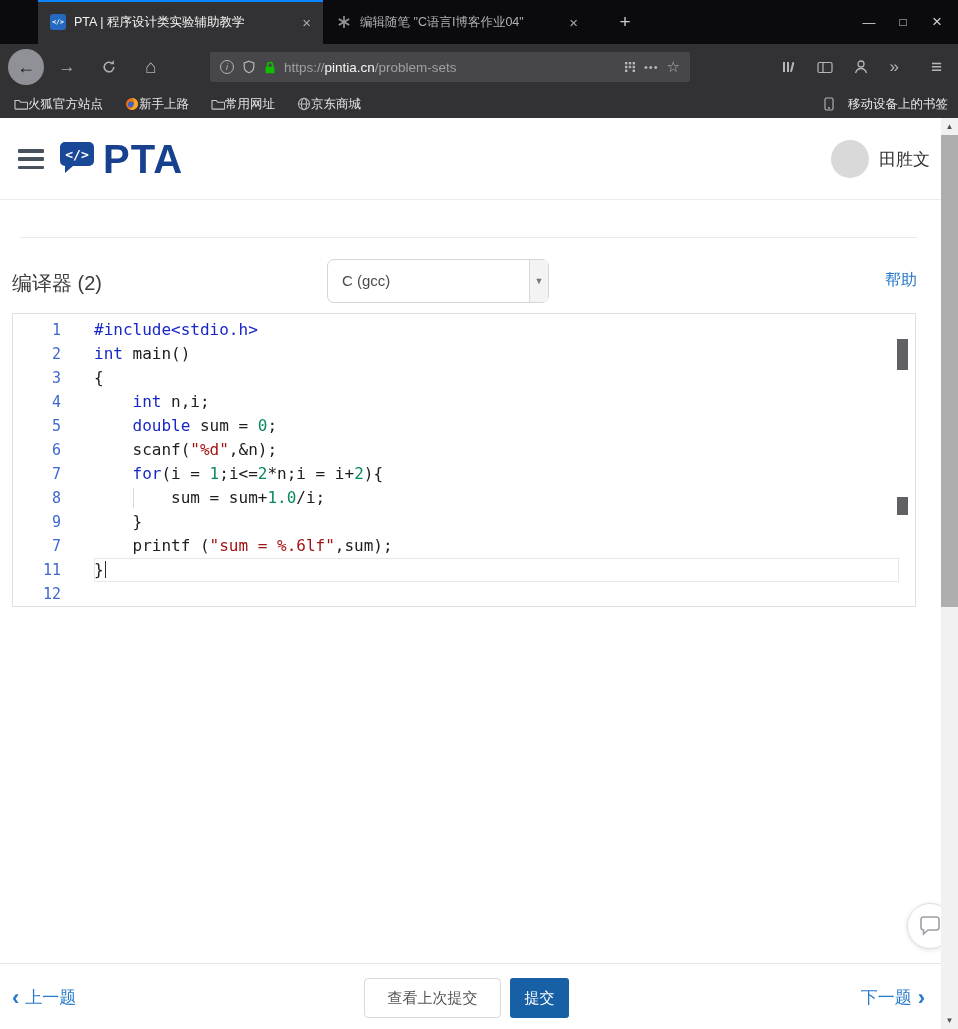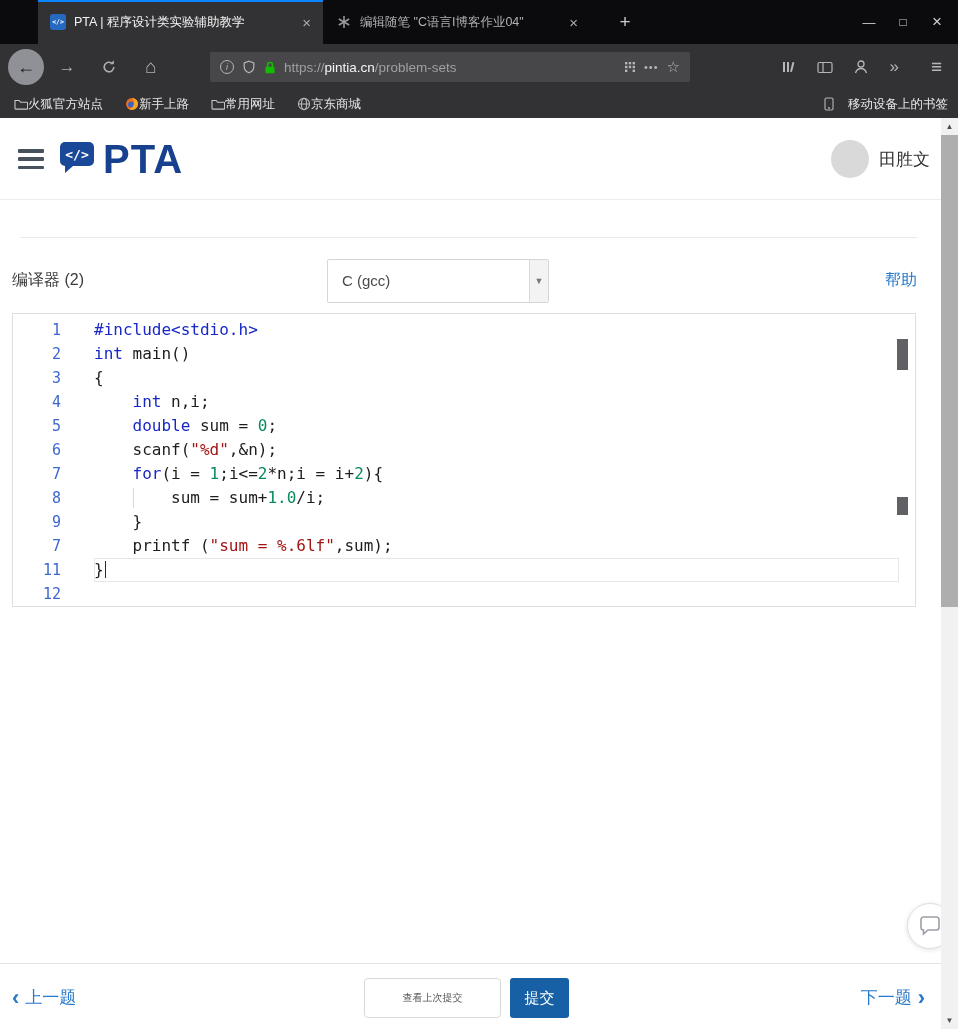--- a/index.html
+++ b/index.html
@@ -51,23 +51,23 @@
   .hamburger{position:absolute;left:18px;top:31px;width:26px;height:20px;display:flex;flex-direction:column;justify-content:space-between;cursor:pointer}
   .hamburger i{display:block;height:3.5px;background:#47525d;border-radius:1px}
   .brand{position:absolute;left:55px;top:20px;display:flex;align-items:center;gap:6px;cursor:pointer}
   .brand-text{font-size:40px;font-weight:800;color:#17418f;letter-spacing:1px;line-height:42px}
   .user-box{position:absolute;right:11px;top:22px;display:flex;align-items:center;gap:10px}
   .avatar{width:38px;height:38px;border-radius:50%;background:#d9d9d9;cursor:pointer}
   .user-name{font-size:17px;color:#2f2f2f}
 
   .divider2{position:absolute;left:20px;top:119px;width:897px;height:1px;background:#e9e9e9}
 
-  .comp-label{position:absolute;left:12px;top:152px;font-size:16px;color:#3c3c3c}
+  .comp-label{position:absolute;left:12px;top:152px;font-size:20px;color:#3c3c3c}
   .comp-select{position:absolute;left:327px;top:141px;width:222px;height:44px;background:#fff;border:1px solid #d6d6d6;
-    border-radius:2px;cursor:pointer}
+    border-radius:7px;cursor:pointer}
   .comp-value{position:absolute;left:14px;top:0;height:42px;line-height:42px;font-size:15px;color:#4a4a4a}
   .comp-arrow{position:absolute;right:0;top:0;bottom:0;width:19px;background:#f3f3f3;border-left:1px solid #d9d9d9;
     color:#777;font-size:9px;display:flex;align-items:center;justify-content:center}
   .help-link{position:absolute;right:24px;top:152px;font-size:16px;color:#2779c9;cursor:pointer}
 
   
   .editor{position:absolute;left:12px;top:195px;width:904px;height:294px;border:1px solid #dedede;background:#fff;
     font-family:"DejaVu Sans Mono",monospace}
   .gutter{position:absolute;left:0;top:4px;width:68px}
   .gut-row{height:24px;line-height:24px;text-align:right;padding-right:20px;font-size:15px;color:#3f68cf}
@@ -80,21 +80,21 @@
   .ed-mark{position:absolute;right:7px;width:11px;background:#616165;cursor:pointer}
   .ed-mark.m1{top:25px;height:31px}
   .ed-mark.m2{top:183px;height:18px}
 
   
   .footer-divider{position:absolute;left:0;top:845px;width:941px;height:1px;background:#e5e5e5}
   .pager{position:absolute;top:868px;display:flex;align-items:center;gap:6px;font-size:17px;color:#2779c9;cursor:pointer}
   .pager .chev{font-size:22px;line-height:17px;font-weight:bold}
   .pager.prev{left:12px}.pager.next{right:16px}
   .btn-view{position:absolute;left:364px;top:860px;width:137px;height:40px;background:#fff;border:1px solid #d9d9d9;
-    border-radius:4px;font-size:10px;color:#555;display:flex;align-items:center;justify-content:center;cursor:pointer}
+    border-radius:4px;font-size:15px;color:#555;display:flex;align-items:center;justify-content:center;cursor:pointer}
   .btn-submit{position:absolute;left:510px;top:860px;width:59px;height:40px;background:#1760a5;border:none;
     border-radius:3px;font-size:15px;color:#fff;display:flex;align-items:center;justify-content:center;cursor:pointer}
   .feedback{position:absolute;right:-12px;top:785px;width:46px;height:46px;border-radius:50%;background:#fff;
     border:1px solid #e0e0e0;box-shadow:0 1px 5px rgba(0,0,0,.12);display:flex;align-items:center;justify-content:center;cursor:pointer}
 
   
   .scrollbar{position:absolute;right:0;top:118px;width:17px;height:911px;background:#f1f1f1}
   .sb-btn{position:absolute;left:0;width:17px;height:17px;color:#4f4f4f;font-size:8px;display:flex;align-items:center;justify-content:center;cursor:pointer}
   .sb-up{top:0}.sb-down{bottom:0}
   .sb-thumb{position:absolute;left:0;top:17px;width:17px;height:472px;background:#aeaeae;cursor:pointer}

